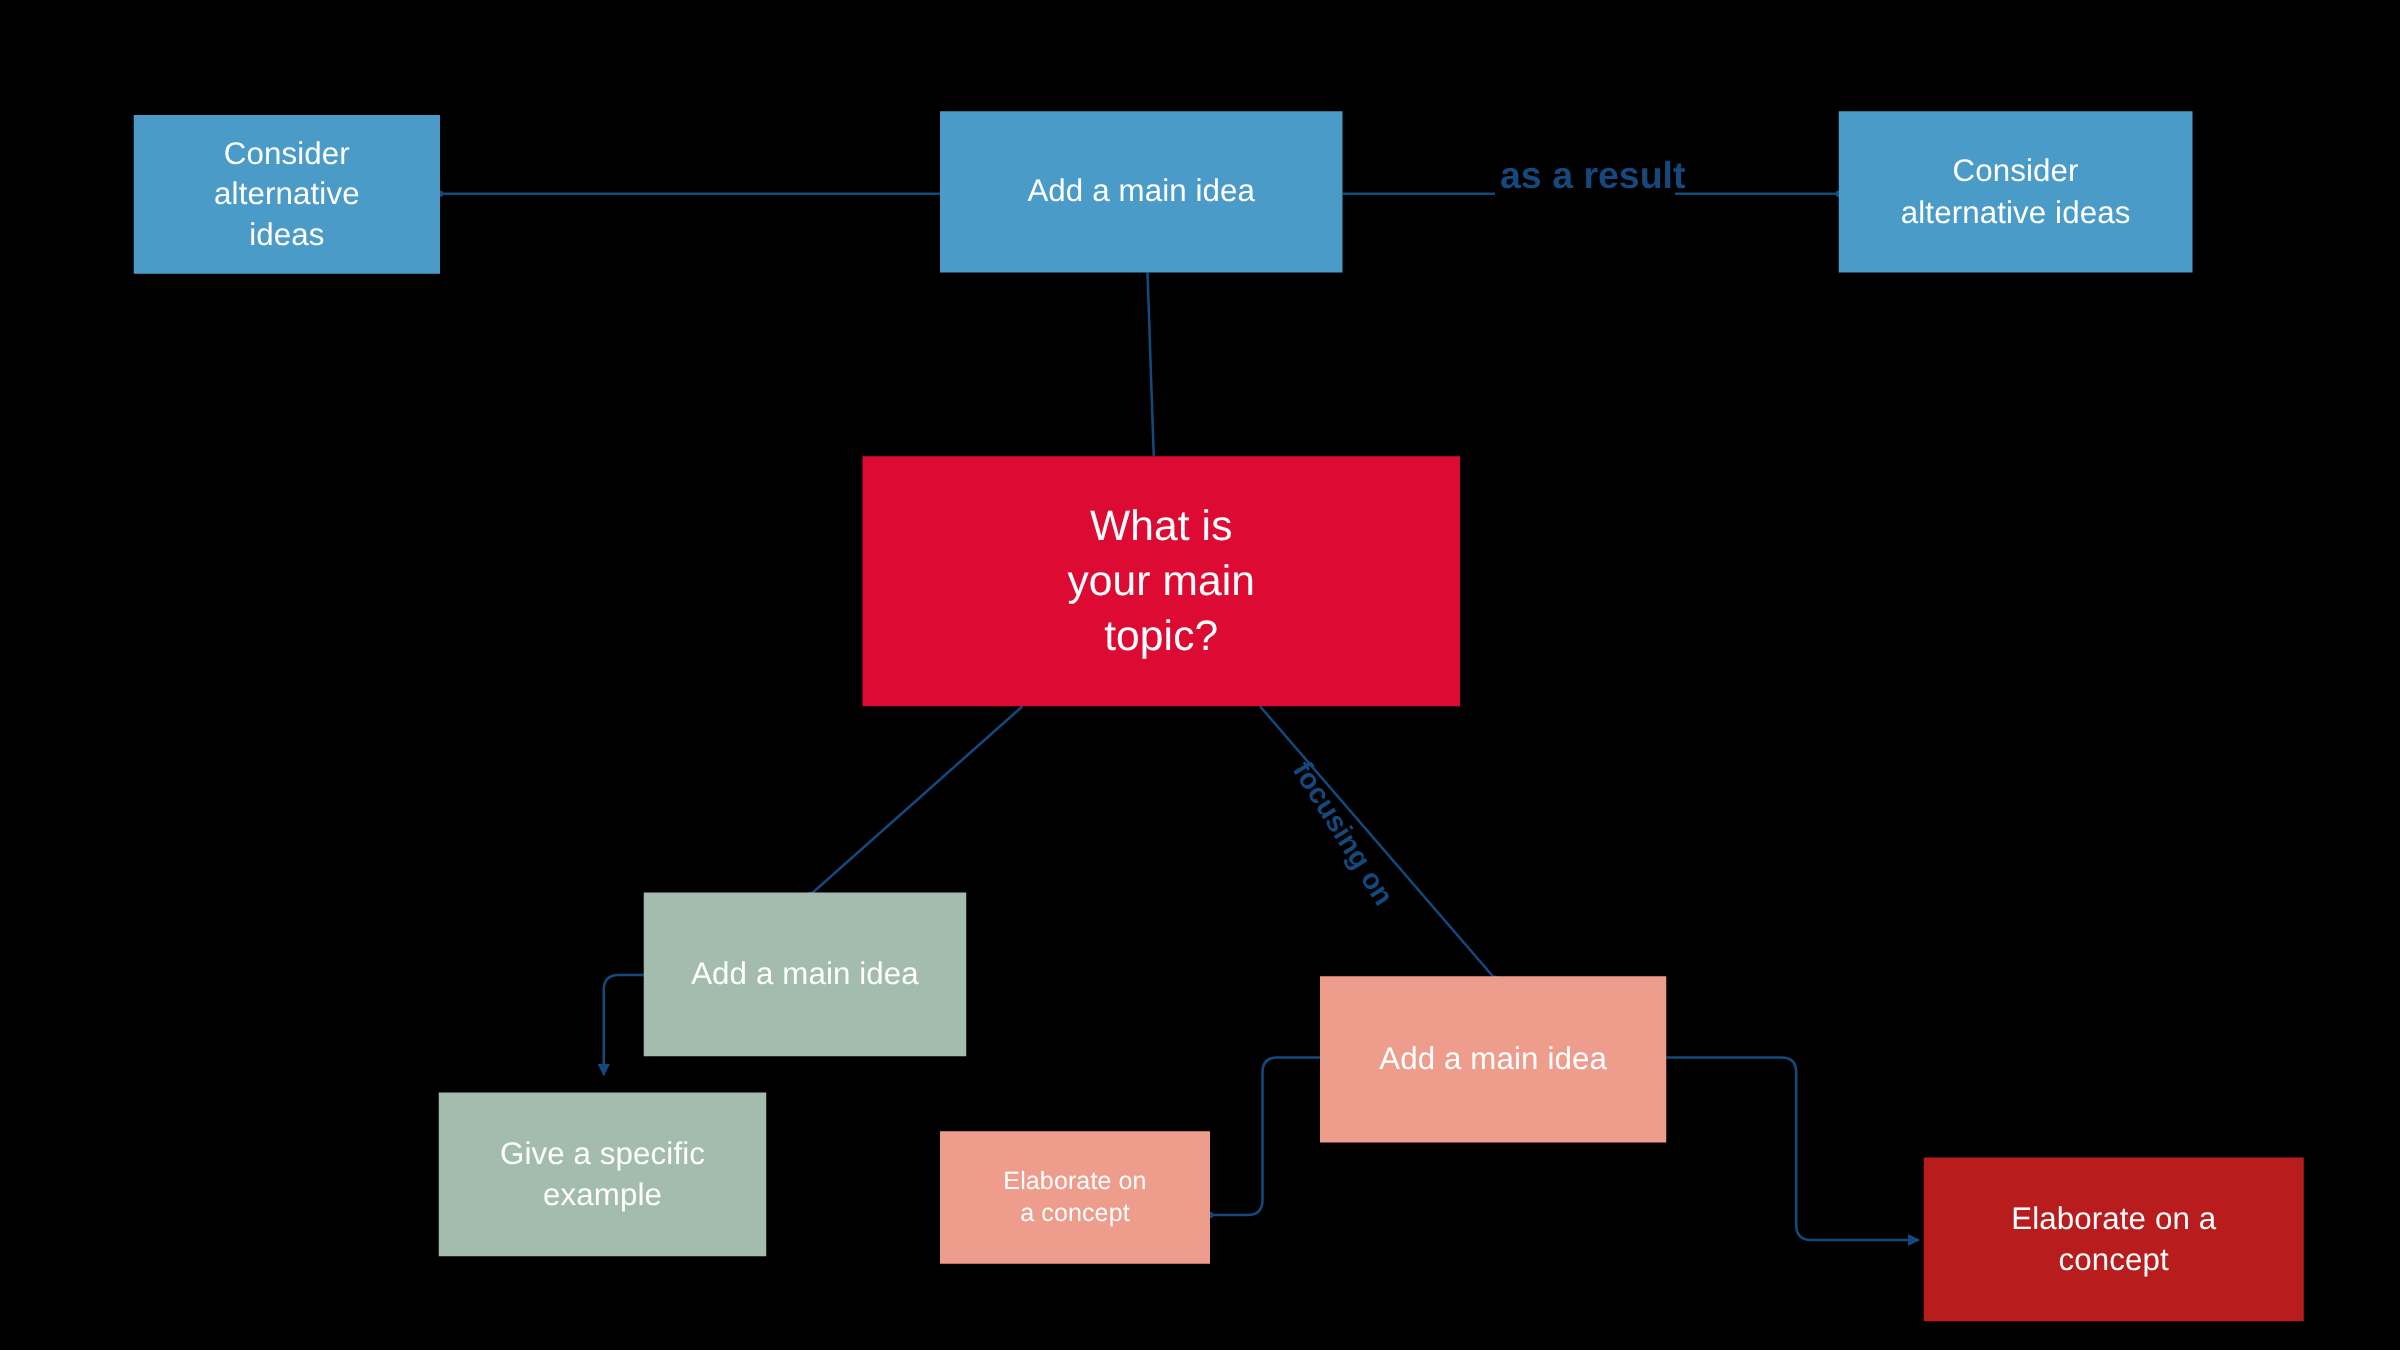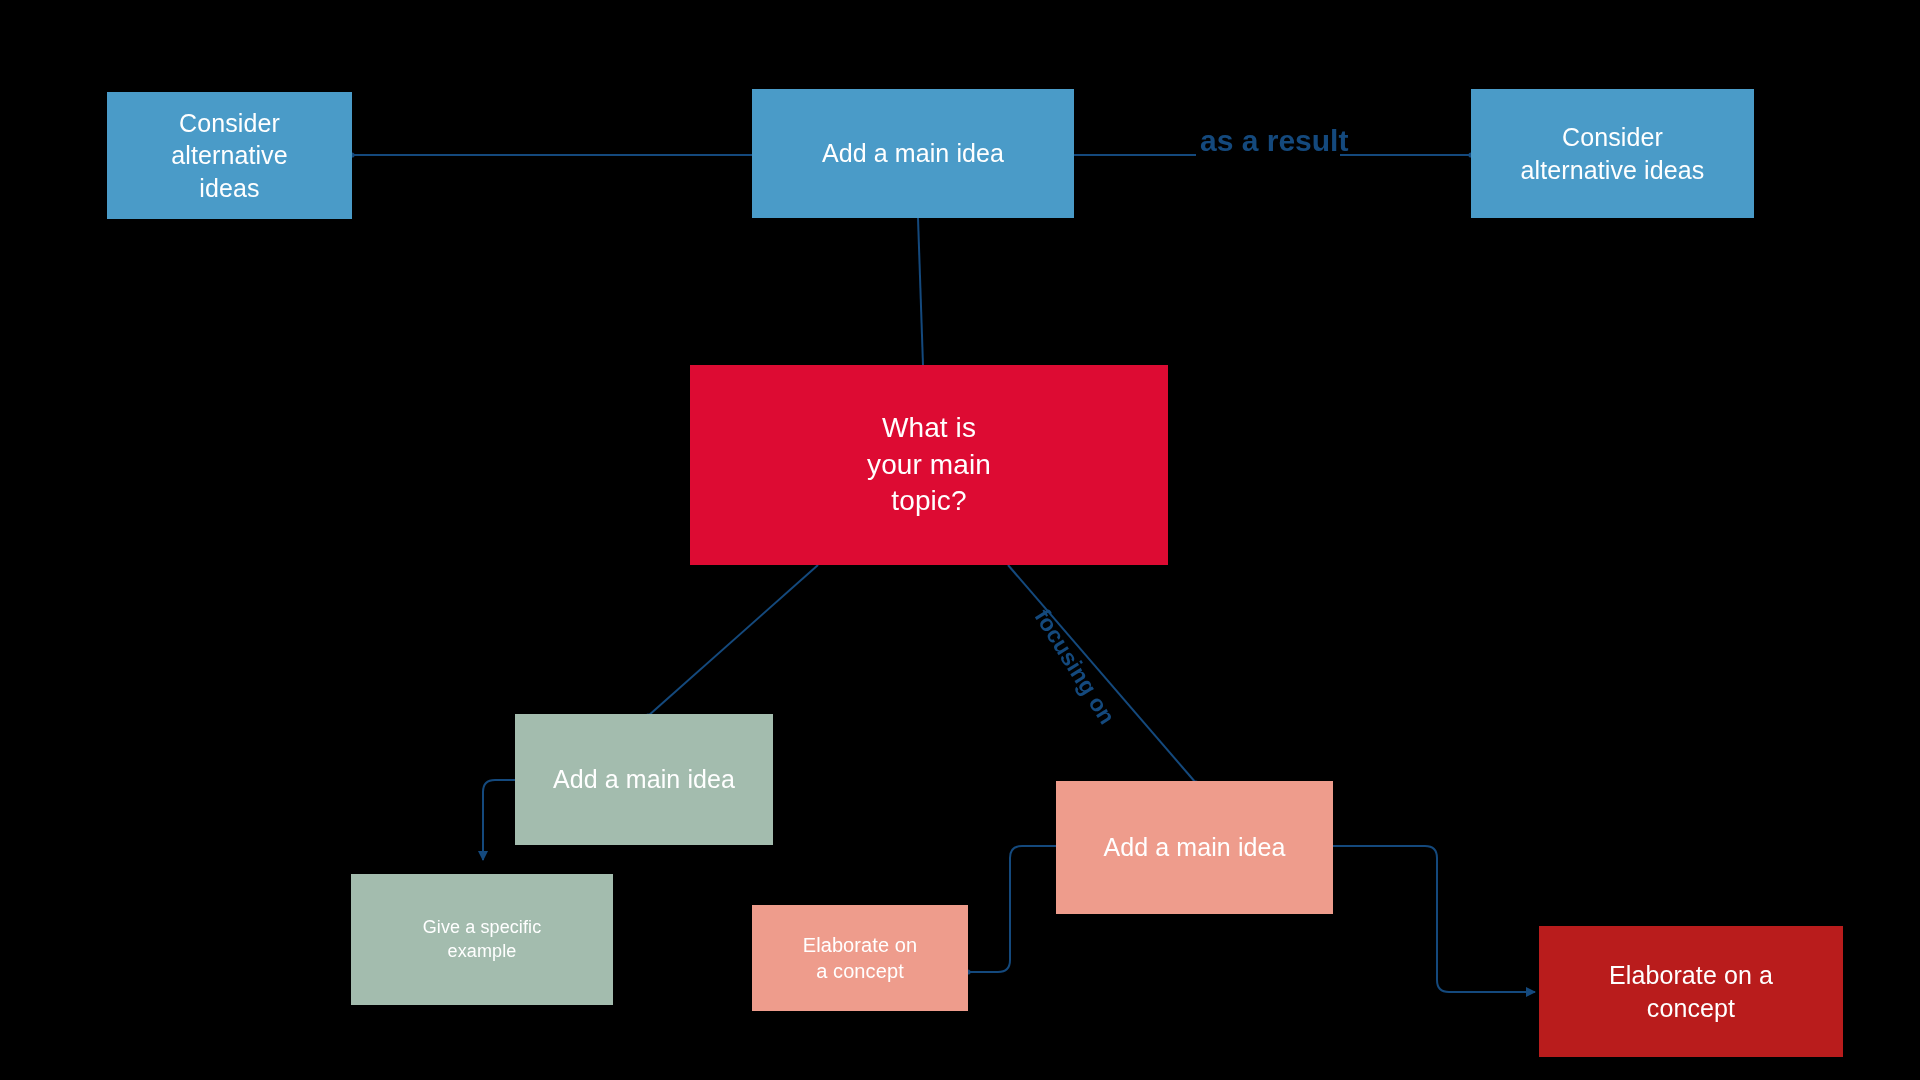--- a/index.html
+++ b/index.html
@@ -81,27 +81,27 @@
 
   <div class="node" style="left:107px; top:92px; width:245px; height:127px; background:#4a9bc8; font-size:25px;">Consider
 alternative
 ideas</div>
 
   <div class="node" style="left:752px; top:89px; width:322px; height:129px; background:#4a9bc8; font-size:25px;">Add a main idea</div>
 
   <div class="node" style="left:1471px; top:89px; width:283px; height:129px; background:#4a9bc8; font-size:25px;">Consider
 alternative ideas</div>
 
-  <div class="node" style="left:690px; top:365px; width:478px; height:200px; background:#dd0b33; font-size:28px;">What is
+  <div class="node" style="left:690px; top:365px; width:478px; height:200px; background:#dd0b33; font-size:34px;">What is
 your main
 topic?</div>
 
   <div class="node" style="left:515px; top:714px; width:258px; height:131px; background:#a3bcae; font-size:25px;">Add a main idea</div>
 
-  <div class="node" style="left:351px; top:874px; width:262px; height:131px; background:#a3bcae; font-size:18px;">Give a specific
+  <div class="node" style="left:351px; top:874px; width:262px; height:131px; background:#a3bcae; font-size:25px;">Give a specific
 example</div>
 
   <div class="node" style="left:1056px; top:781px; width:277px; height:133px; background:#ee9c8c; font-size:25px;">Add a main idea</div>
 
   <div class="node" style="left:752px; top:905px; width:216px; height:106px; background:#ee9c8c; font-size:20px;">Elaborate on
 a concept</div>
 
   <div class="node" style="left:1539px; top:926px; width:304px; height:131px; background:#b91c1c; font-size:25px;text-align:center;">Elaborate on a
 concept</div>
 

